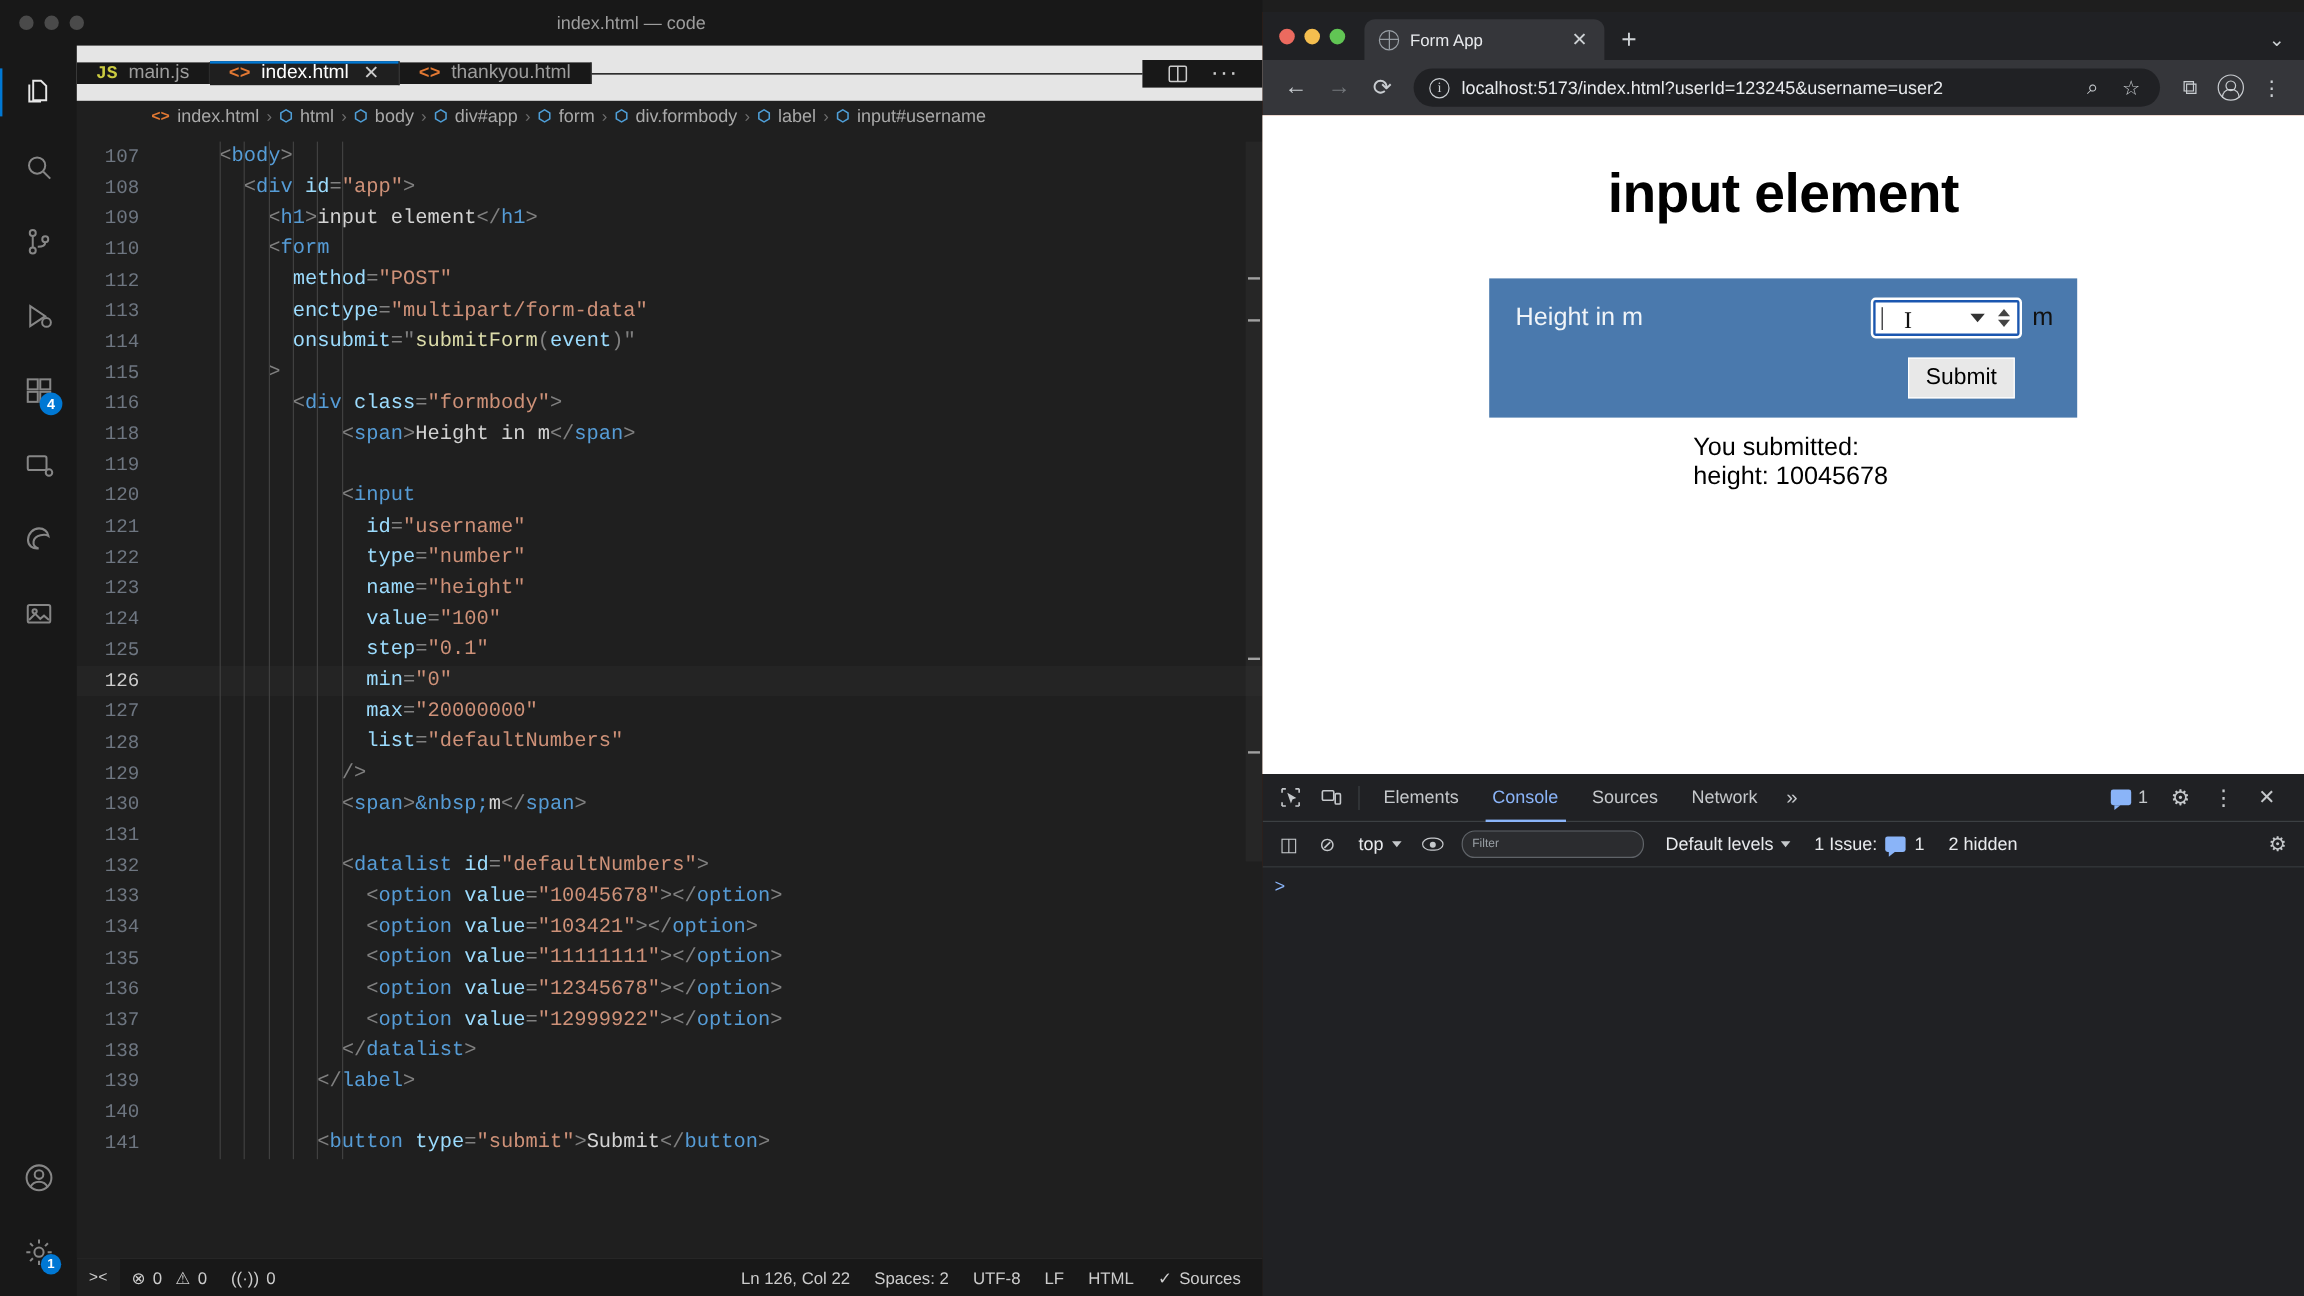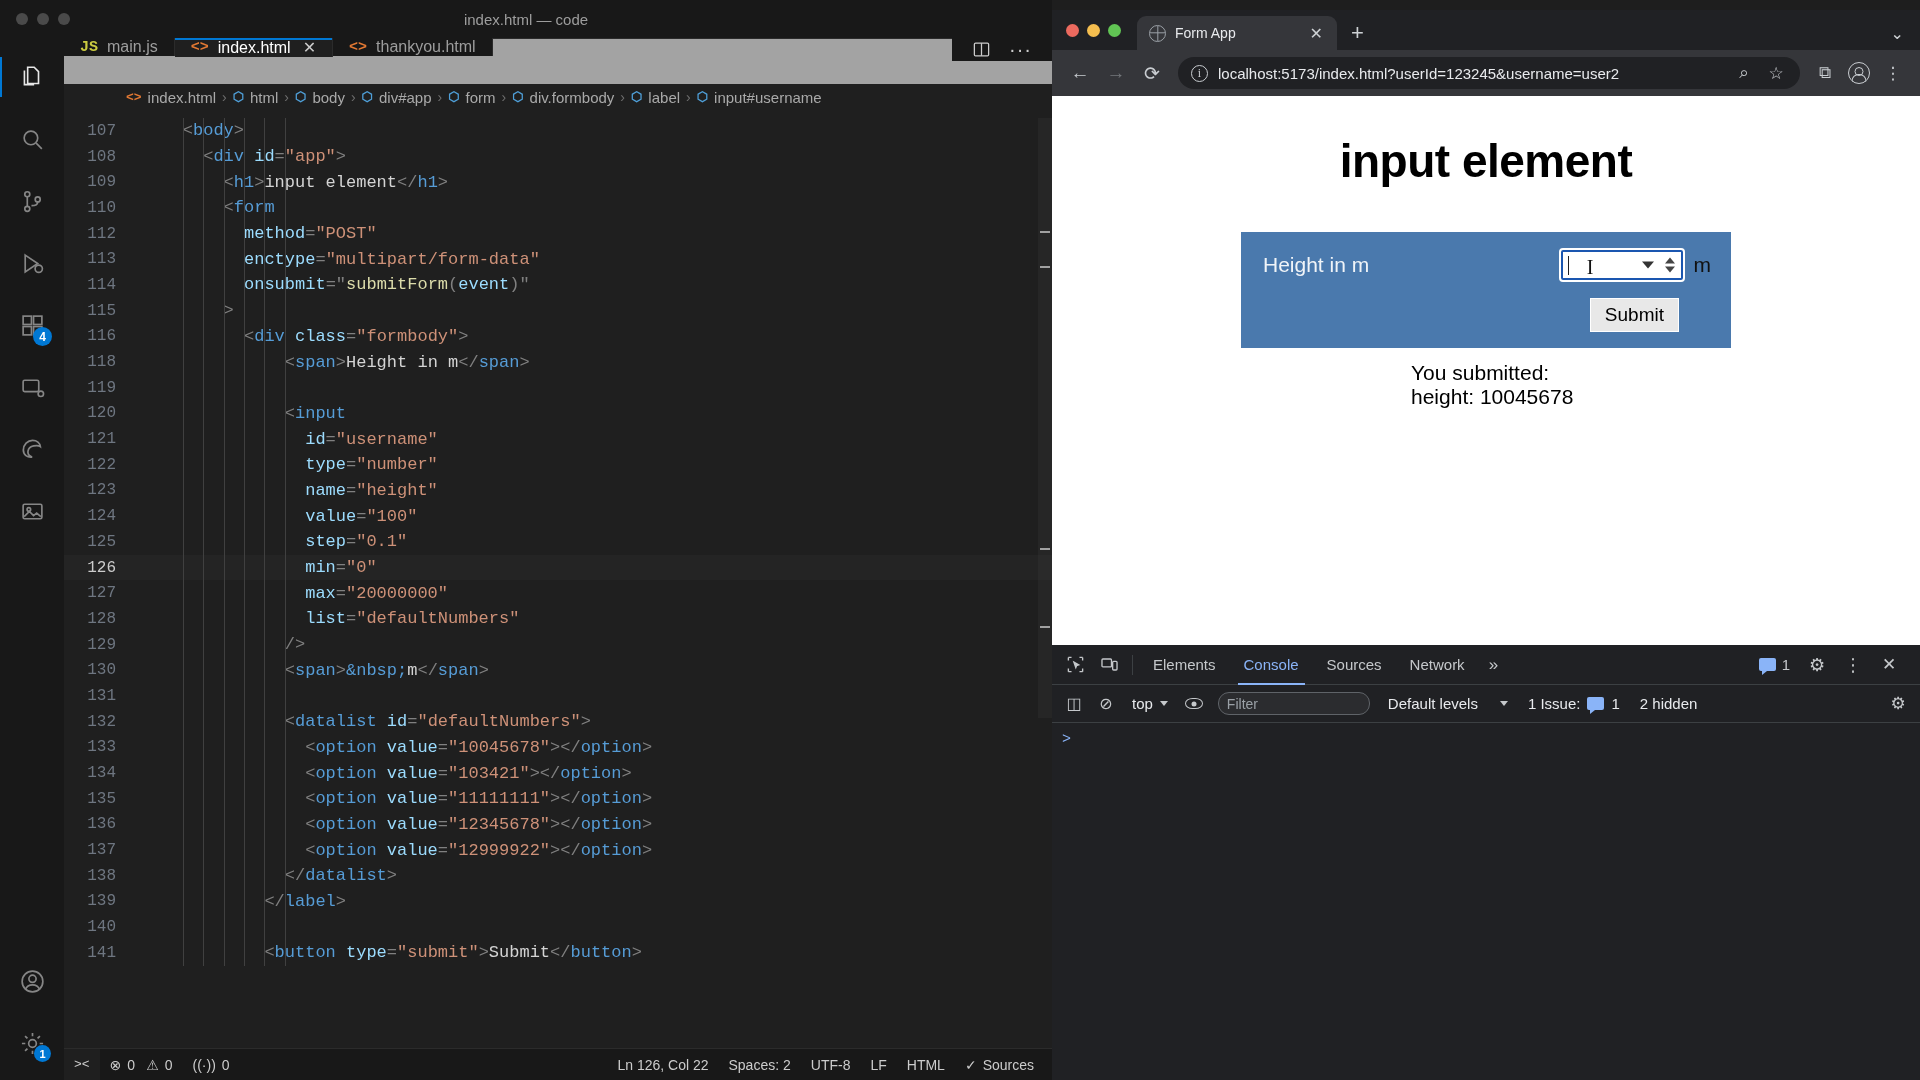--- a/index.html
+++ b/index.html
@@ -53,21 +53,21 @@
     min-width: 19px; height: 19px; border-radius: 10px;
     background: #0078d4; color: #fff; font-size: 12px;
     display: flex; align-items: center; justify-content: center;
     padding: 0 5px; font-weight: 600;
   }
   .act-badge.sm { right: 13px; bottom: 12px; min-width: 17px; height: 17px; font-size: 11px; }
 
   .editor-col { flex: 1; display: flex; flex-direction: column; min-width: 0; }
 
   .tabsrow {
-    height: 46px; background: #a3a3a3; display: flex; align-items: flex-start;
+    height: 46px; background: #e5e5e5; display: flex; align-items: center;
     flex: 0 0 46px; position: relative;
   }
   .tab {
     display: flex; align-items: center; gap: 9px;
     padding: 0 16px; font-size: 16px; color: #9d9d9d;
     border-right: 1px solid #2b2b2b; background: #181818;
     position: relative; min-width: 0; white-space: nowrap;
   }
   .tab.active { background: #1f1f1f; color: #ffffff; }
   .tab.active::before {
@@ -288,25 +288,25 @@
   .msg-ico::after { content:""; position:absolute; left:3px; bottom:-4px; border-left:5px solid #8ab4f8; border-bottom:4px solid transparent; }
 
   .dt-filterbar {
     height: 38px; display: flex; align-items: center; gap: 0;
     border-bottom: 1px solid #3c4043; padding: 0 6px; font-size: 14px; color: #c5c8cb;
   }
   .fb-ico { width: 32px; height: 32px; display:flex; align-items:center; justify-content:center; color:#c5c8cb; font-size:16px; }
   .ctx-sel { display: flex; align-items: center; gap: 7px; padding: 0 10px; font-size: 15px; color:#e8eaed; }
   .filter-input {
     width: 152px; height: 23px; background: #2b2c2f; border: 1px solid #5f6368;
-    border-radius: 11px; color: #9aa0a6; font-size: 14px; padding: 0 8px;
+    border-radius: 11px; color: #9aa0a6; font-size: 10px; padding: 0 8px;
     display: flex; align-items: center; margin: 0 8px;
     font-family: "Liberation Sans", sans-serif;
   }
-  .lvl-sel { display: flex; align-items: center; gap: 22px; padding: 0 10px; font-size: 15px; color:#e8eaed; }
+  .lvl-sel { display: flex; align-items: center; gap: 6px; padding: 0 10px; font-size: 15px; color:#e8eaed; }
   .issues { display: flex; align-items: center; gap: 7px; padding: 0 10px; font-size: 15px; color:#e8eaed; }
   .hidden-cnt { padding: 0 10px; font-size: 15px; color:#e8eaed; }
   .caret-d { width:0;height:0;border-left:4px solid transparent;border-right:4px solid transparent;border-top:5px solid #c5c8cb; }
 
   .console-body { flex: 1; background: #202124; padding: 8px 10px; min-height: 0; }
   .prompt-row { display: flex; gap: 8px; align-items: flex-start; }
   .prompt-caret { color: #8ab4f8; font-size: 15px; font-family: "Liberation Mono", monospace; }
   .eye-ico { width:18px;height:11px;border:1.5px solid #c5c8cb;border-radius:50% 50% 50% 50% / 60% 60% 60% 60%; position:relative; }
   .eye-ico::after{content:"";position:absolute;left:50%;top:50%;width:5px;height:5px;border-radius:50%;background:#c5c8cb;transform:translate(-50%,-50%);}
 </style>

